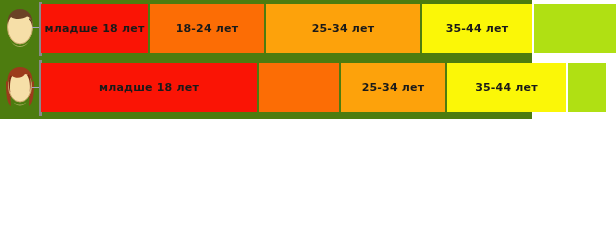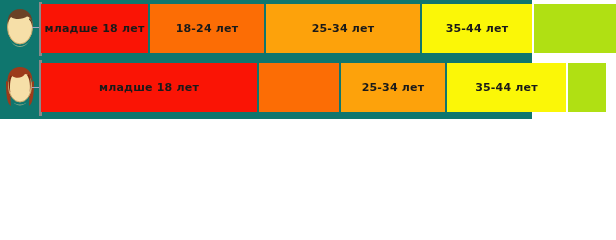--- a/index.html
+++ b/index.html
@@ -10,21 +10,21 @@
   body {
     width: 616px;
     height: 119px;
     font-family: "DejaVu Sans", "Liberation Sans", sans-serif;
     overflow: hidden;
   }
   #chart-root {
     position: relative;
     width: 532px;
     height: 119px;
-    background: #0f766e;
+    background: #4d7c0f;
   }
 
   
   .avatar {
     position: absolute;
     left: 3px;
     width: 34px;
     height: 42px;
   }
   .avatar svg { display: block; width: 34px; height: 42px; }

